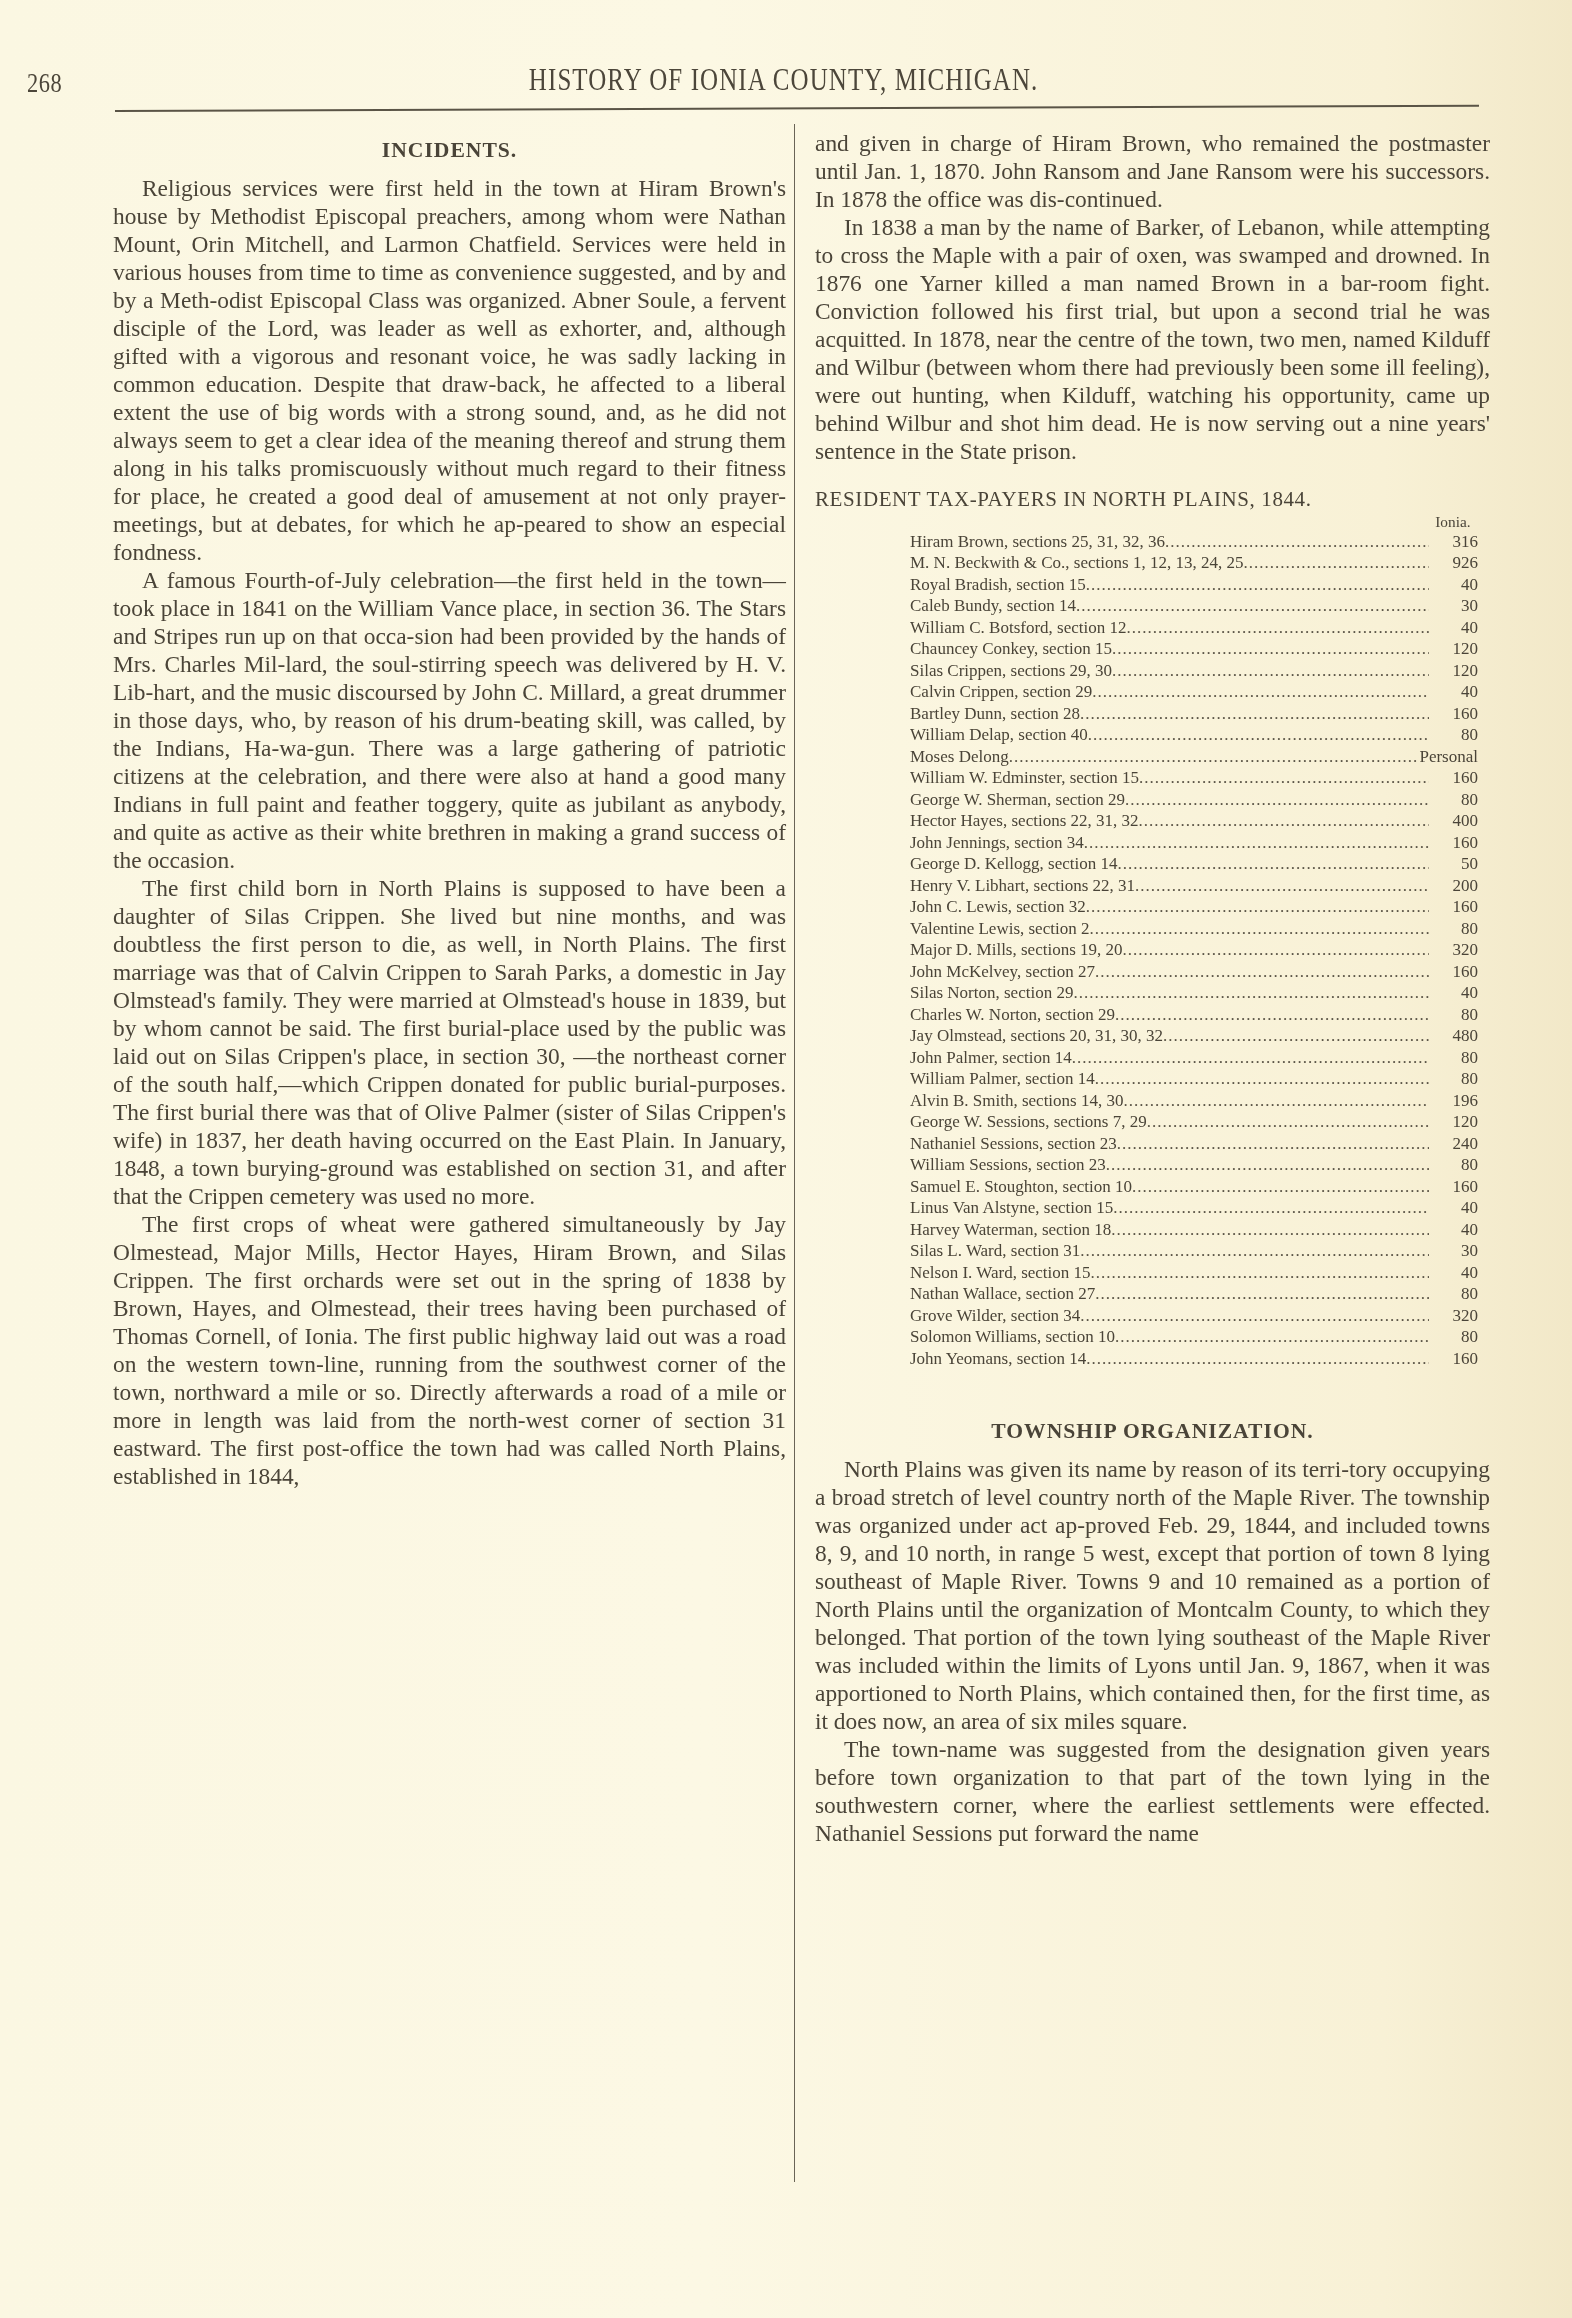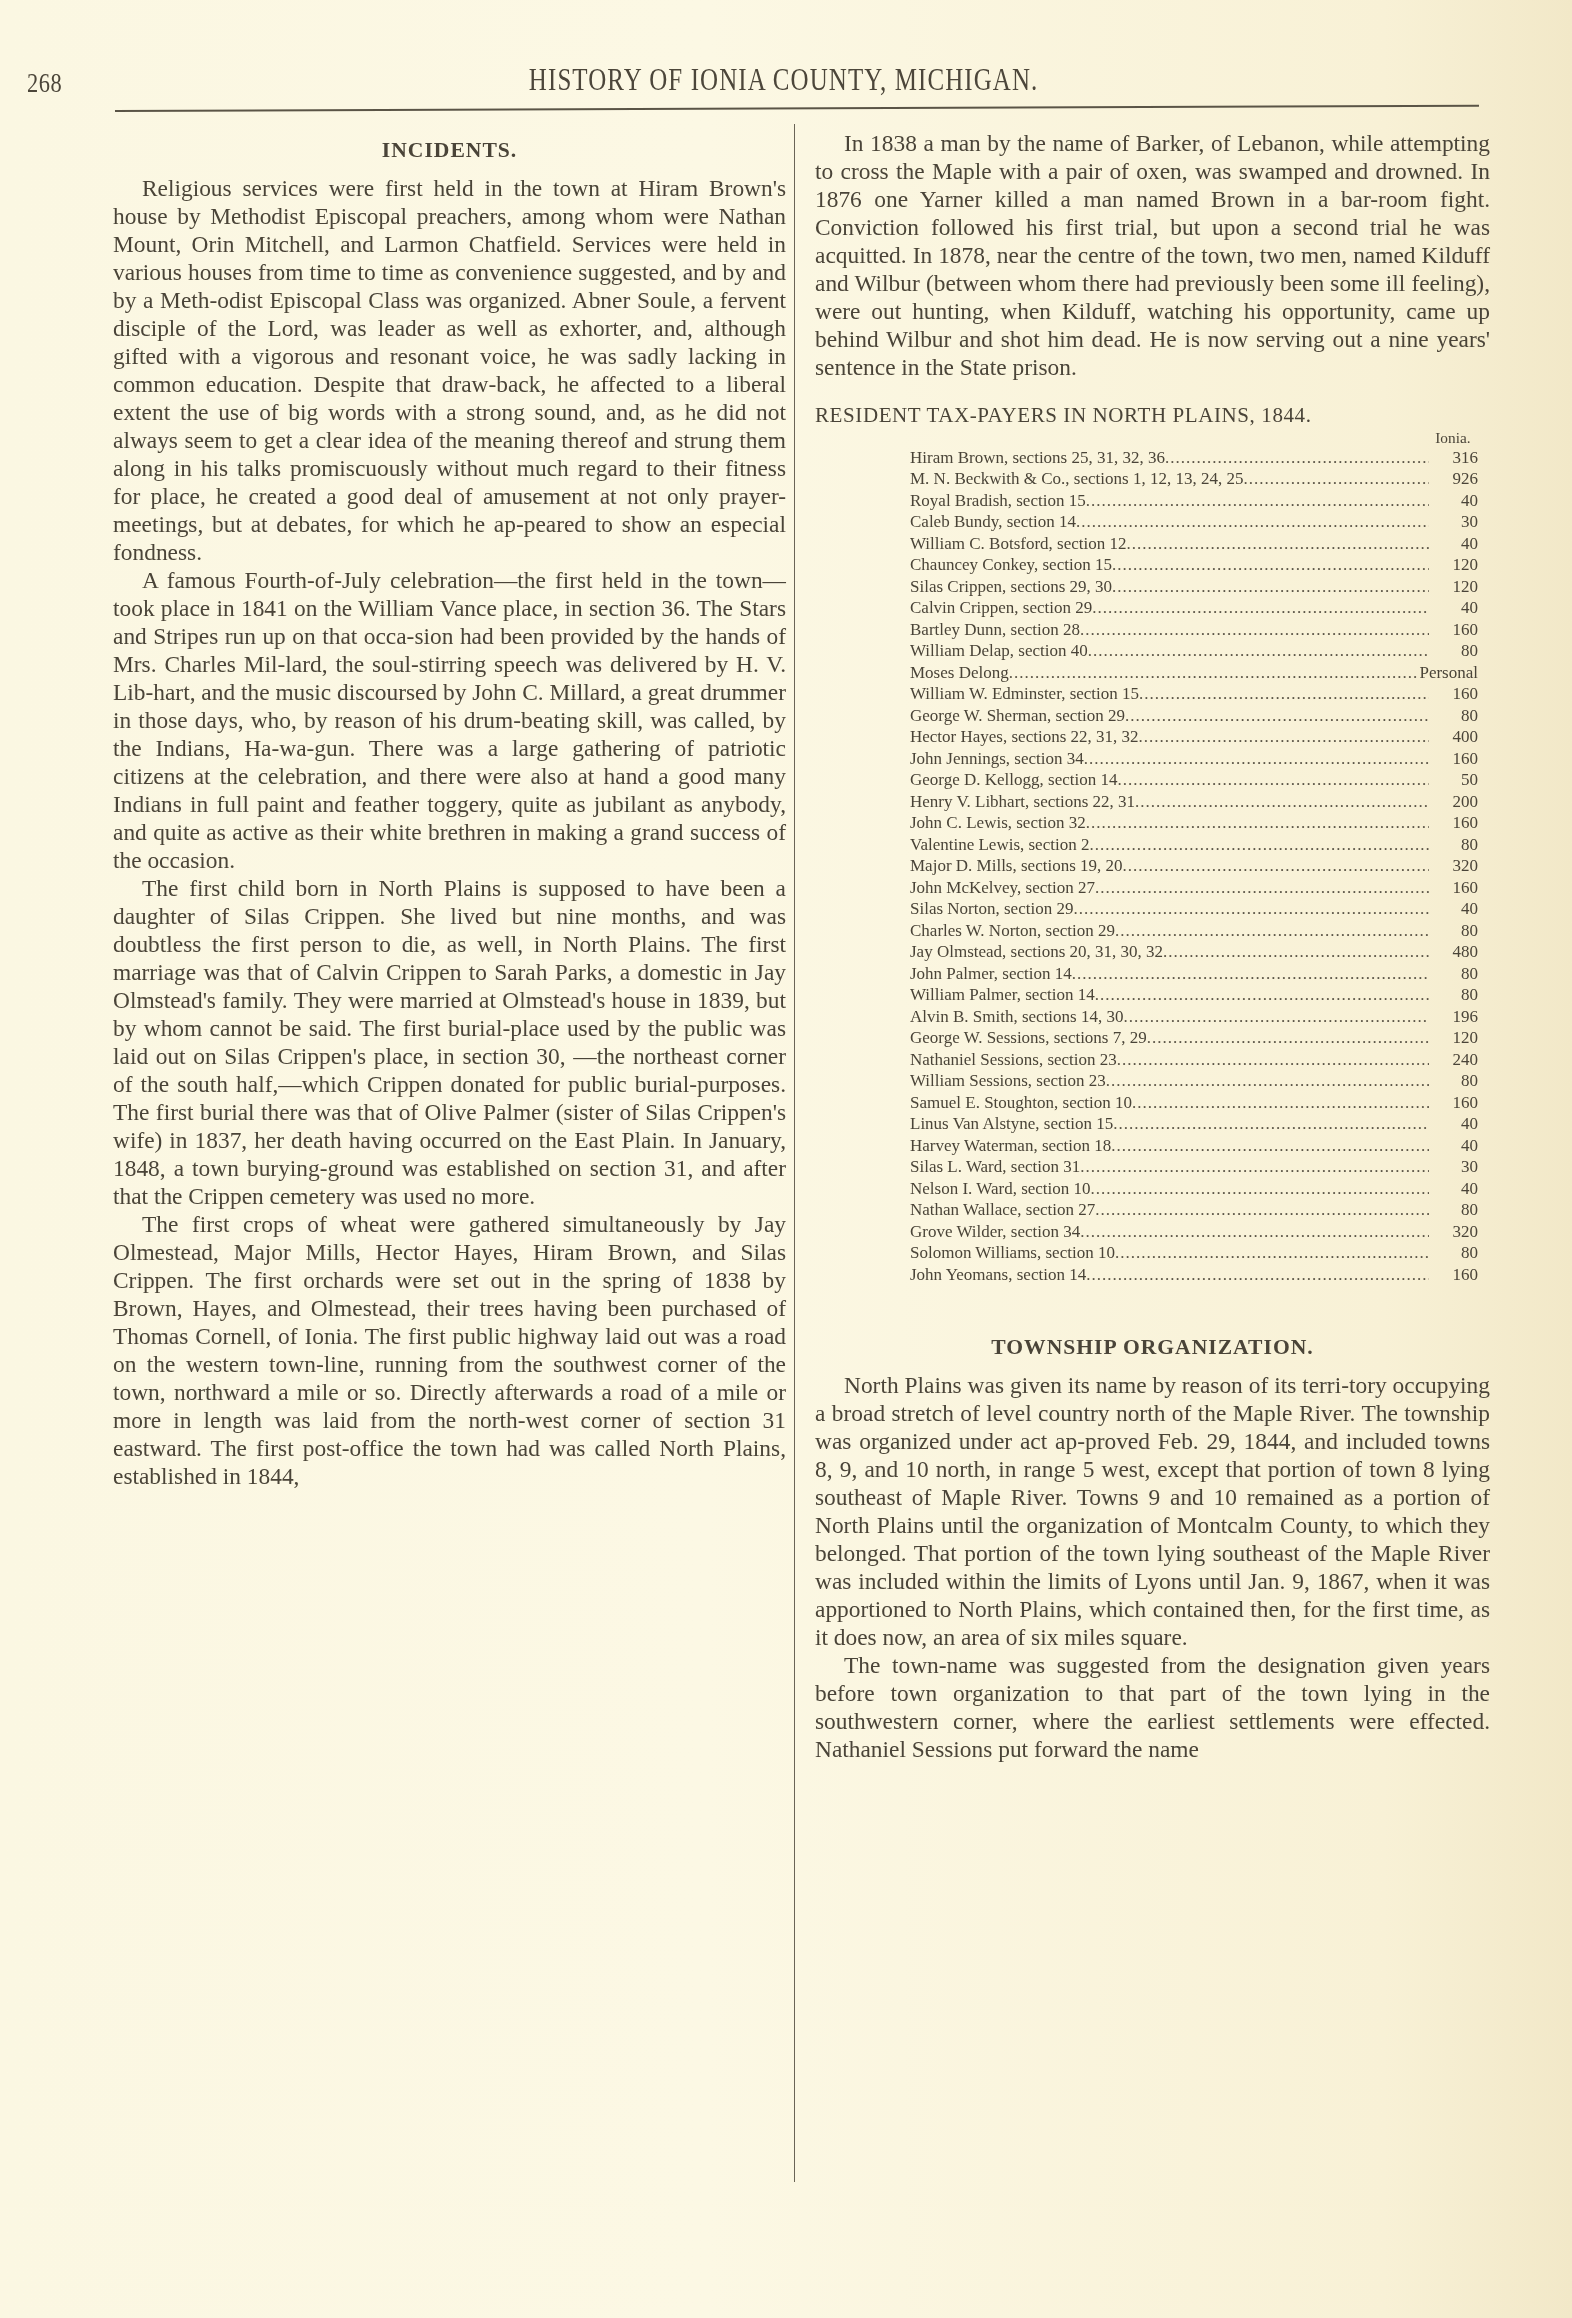--- a/index.html
+++ b/index.html
@@ -69,20 +69,21 @@
 
   <div class="column col-left">
     <h3 class="section-heading">INCIDENTS.</h3>
     <p class="indent">Religious services were first held in the town at Hiram Brown's house by Methodist Episcopal preachers, among whom were Nathan Mount, Orin Mitchell, and Larmon Chatfield. Services were held in various houses from time to time as convenience suggested, and by and by a Meth-odist Episcopal Class was organized. Abner Soule, a fervent disciple of the Lord, was leader as well as exhorter, and, although gifted with a vigorous and resonant voice, he was sadly lacking in common education. Despite that draw-back, he affected to a liberal extent the use of big words with a strong sound, and, as he did not always seem to get a clear idea of the meaning thereof and strung them along in his talks promiscuously without much regard to their fitness for place, he created a good deal of amusement at not only prayer-meetings, but at debates, for which he ap-peared to show an especial fondness.</p>
     <p class="indent">A famous Fourth-of-July celebration—the first held in the town—took place in 1841 on the William Vance place, in section 36. The Stars and Stripes run up on that occa-sion had been provided by the hands of Mrs. Charles Mil-lard, the soul-stirring speech was delivered by H. V. Lib-hart, and the music discoursed by John C. Millard, a great drummer in those days, who, by reason of his drum-beating skill, was called, by the Indians, Ha-wa-gun. There was a large gathering of patriotic citizens at the celebration, and there were also at hand a good many Indians in full paint and feather toggery, quite as jubilant as anybody, and quite as active as their white brethren in making a grand success of the occasion.</p>
     <p class="indent">The first child born in North Plains is supposed to have been a daughter of Silas Crippen. She lived but nine months, and was doubtless the first person to die, as well, in North Plains. The first marriage was that of Calvin Crippen to Sarah Parks, a domestic in Jay Olmstead's family. They were married at Olmstead's house in 1839, but by whom cannot be said. The first burial-place used by the public was laid out on Silas Crippen's place, in section 30, —the northeast corner of the south half,—which Crippen donated for public burial-purposes. The first burial there was that of Olive Palmer (sister of Silas Crippen's wife) in 1837, her death having occurred on the East Plain. In January, 1848, a town burying-ground was established on section 31, and after that the Crippen cemetery was used no more.</p>
     <p class="indent">The first crops of wheat were gathered simultaneously by Jay Olmestead, Major Mills, Hector Hayes, Hiram Brown, and Silas Crippen. The first orchards were set out in the spring of 1838 by Brown, Hayes, and Olmestead, their trees having been purchased of Thomas Cornell, of Ionia. The first public highway laid out was a road on the western town-line, running from the southwest corner of the town, northward a mile or so. Directly afterwards a road of a mile or more in length was laid from the north-west corner of section 31 eastward. The first post-office the town had was called North Plains, established in 1844,</p>
   </div>
 
   <div class="column col-right">
+    <p>and given in charge of Hiram Brown, who remained the postmaster until Jan. 1, 1870. John Ransom and Jane Ransom were his successors. In 1878 the office was dis-continued.</p>
     <p class="indent">In 1838 a man by the name of Barker, of Lebanon, while attempting to cross the Maple with a pair of oxen, was swamped and drowned. In 1876 one Yarner killed a man named Brown in a bar-room fight. Conviction followed his first trial, but upon a second trial he was acquitted. In 1878, near the centre of the town, two men, named Kilduff and Wilbur (between whom there had previously been some ill feeling), were out hunting, when Kilduff, watching his opportunity, came up behind Wilbur and shot him dead. He is now serving out a nine years' sentence in the State prison.</p>
 
     <div class="table-heading">RESIDENT TAX-PAYERS IN NORTH PLAINS, 1844.</div>
     <div class="acres-label">Ionia.</div>
     <div class="tax-table" id="tax-table">
         <div class="tax-row">
           <span class="tax-name">Hiram Brown, sections 25, 31, 32, 36</span>
           <span class="tax-dots"></span>
           <span class="tax-acres">316</span>
         </div>
@@ -245,21 +246,21 @@
           <span class="tax-name">Harvey Waterman, section 18</span>
           <span class="tax-dots"></span>
           <span class="tax-acres">40</span>
         </div>
         <div class="tax-row">
           <span class="tax-name">Silas L. Ward, section 31</span>
           <span class="tax-dots"></span>
           <span class="tax-acres">30</span>
         </div>
         <div class="tax-row">
-          <span class="tax-name">Nelson I. Ward, section 10</span>
+          <span class="tax-name">Nelson I. Ward, section 15</span>
           <span class="tax-dots"></span>
           <span class="tax-acres">40</span>
         </div>
         <div class="tax-row">
           <span class="tax-name">Nathan Wallace, section 27</span>
           <span class="tax-dots"></span>
           <span class="tax-acres">80</span>
         </div>
         <div class="tax-row">
           <span class="tax-name">Grove Wilder, section 34</span>

